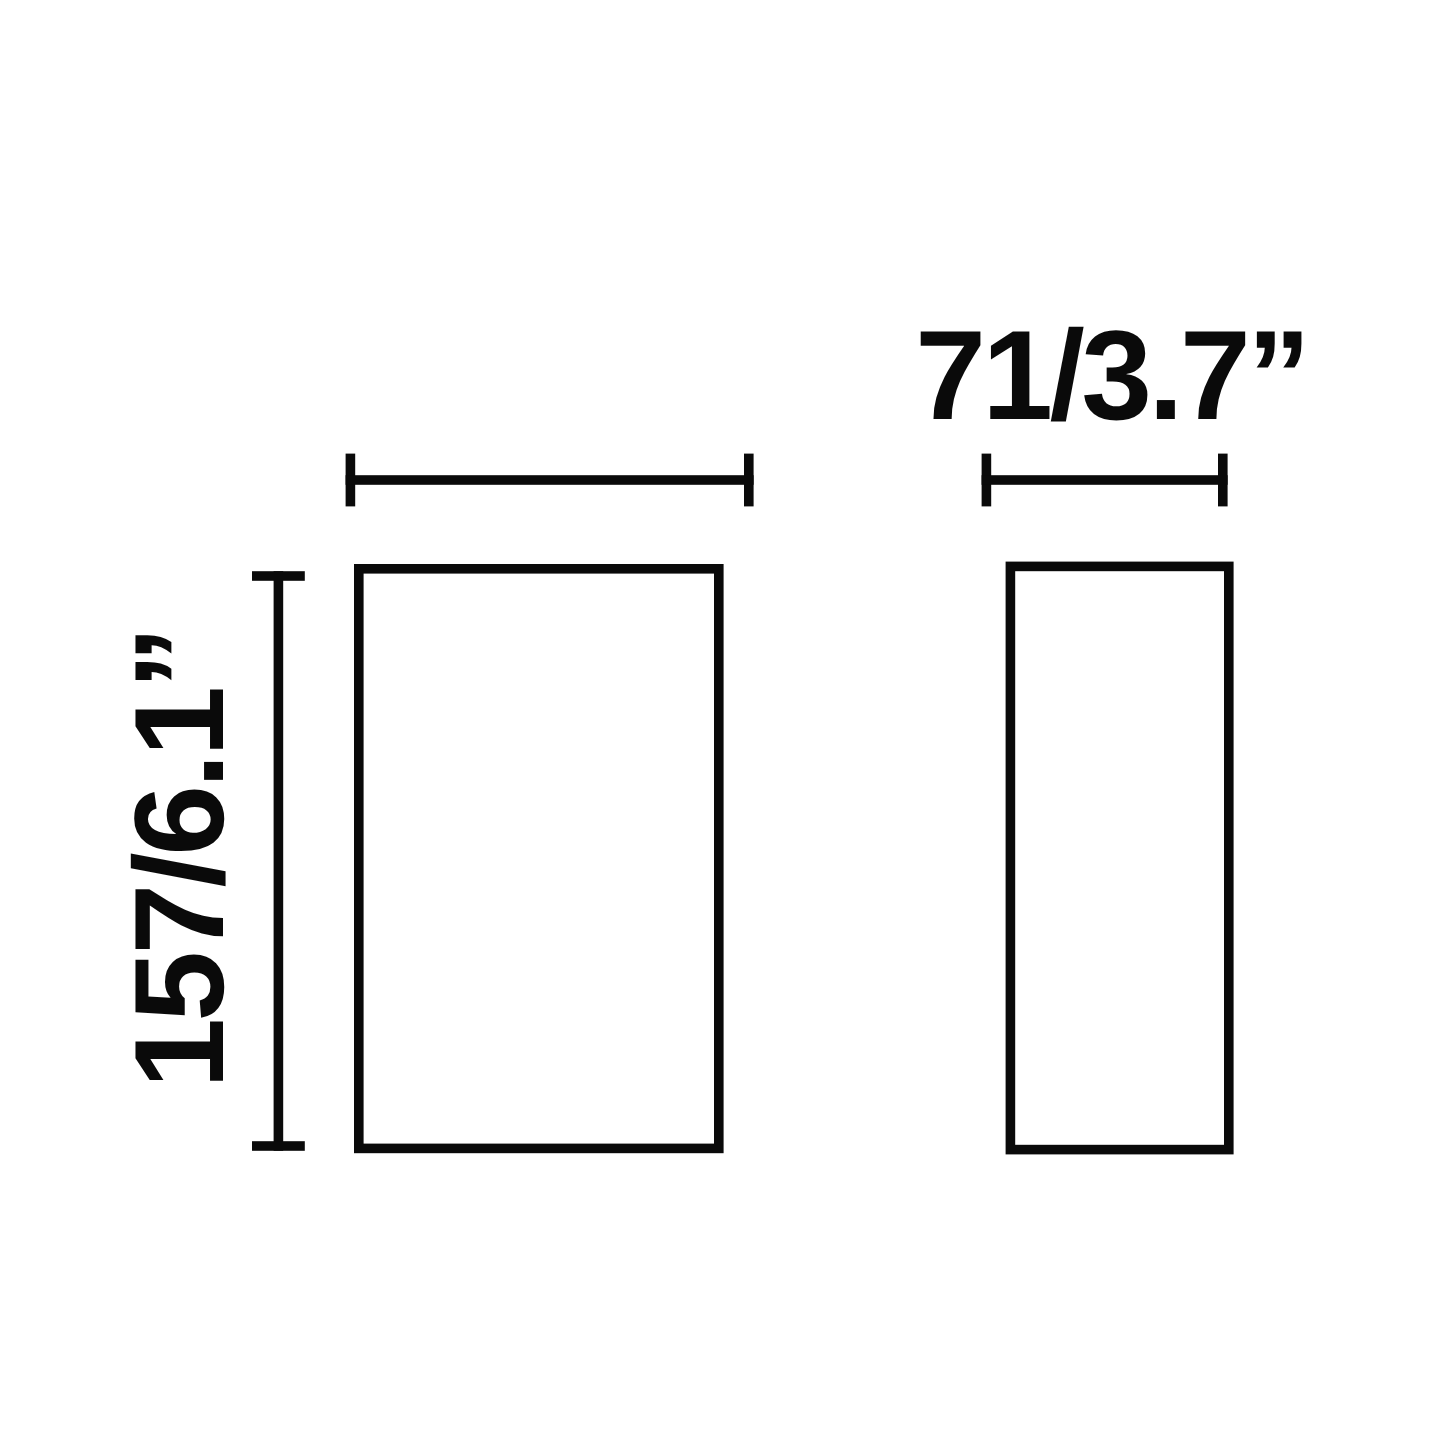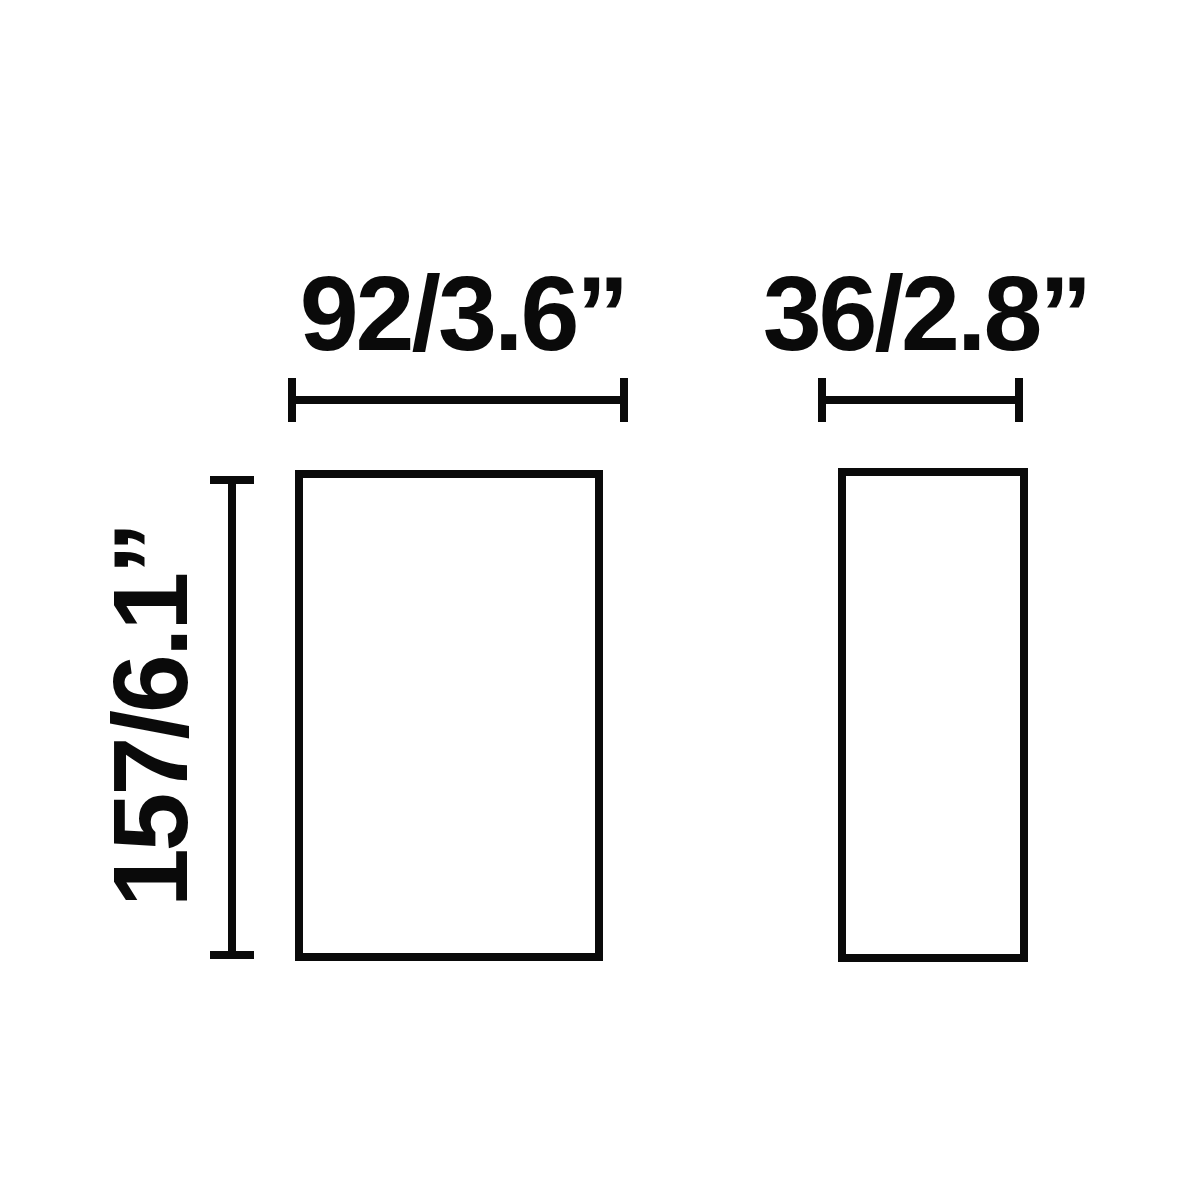--- a/index.html
+++ b/index.html
@@ -66,23 +66,22 @@
     box-sizing: border-box;
   }
   .rect-front { left: 295px; top: 470px; width: 308px; height: 491px; }
   .rect-side  { left: 838px; top: 468px; width: 190px; height: 494px; }
 </style>
 </head>
 <body>
 
 <div class="canvas">
 
-  <div class="dim-label label-front-width">92/3.6”</div>
 
-  <div class="dim-label label-side-width">36/2.8”</div>
+  <div class="dim-label label-side-width">71/3.7”</div>
 
   <div class="dim-label label-height">157/6.1”</div>
 
   <div class="dim-h dim-front">
     <span class="tick tick-start"></span>
     <span class="bar"></span>
     <span class="tick tick-end"></span>
   </div>
 
   <div class="dim-h dim-side">

